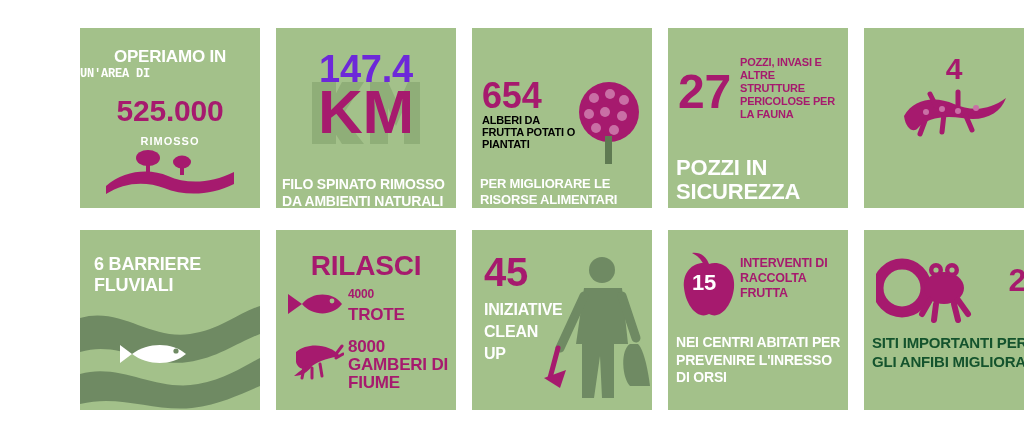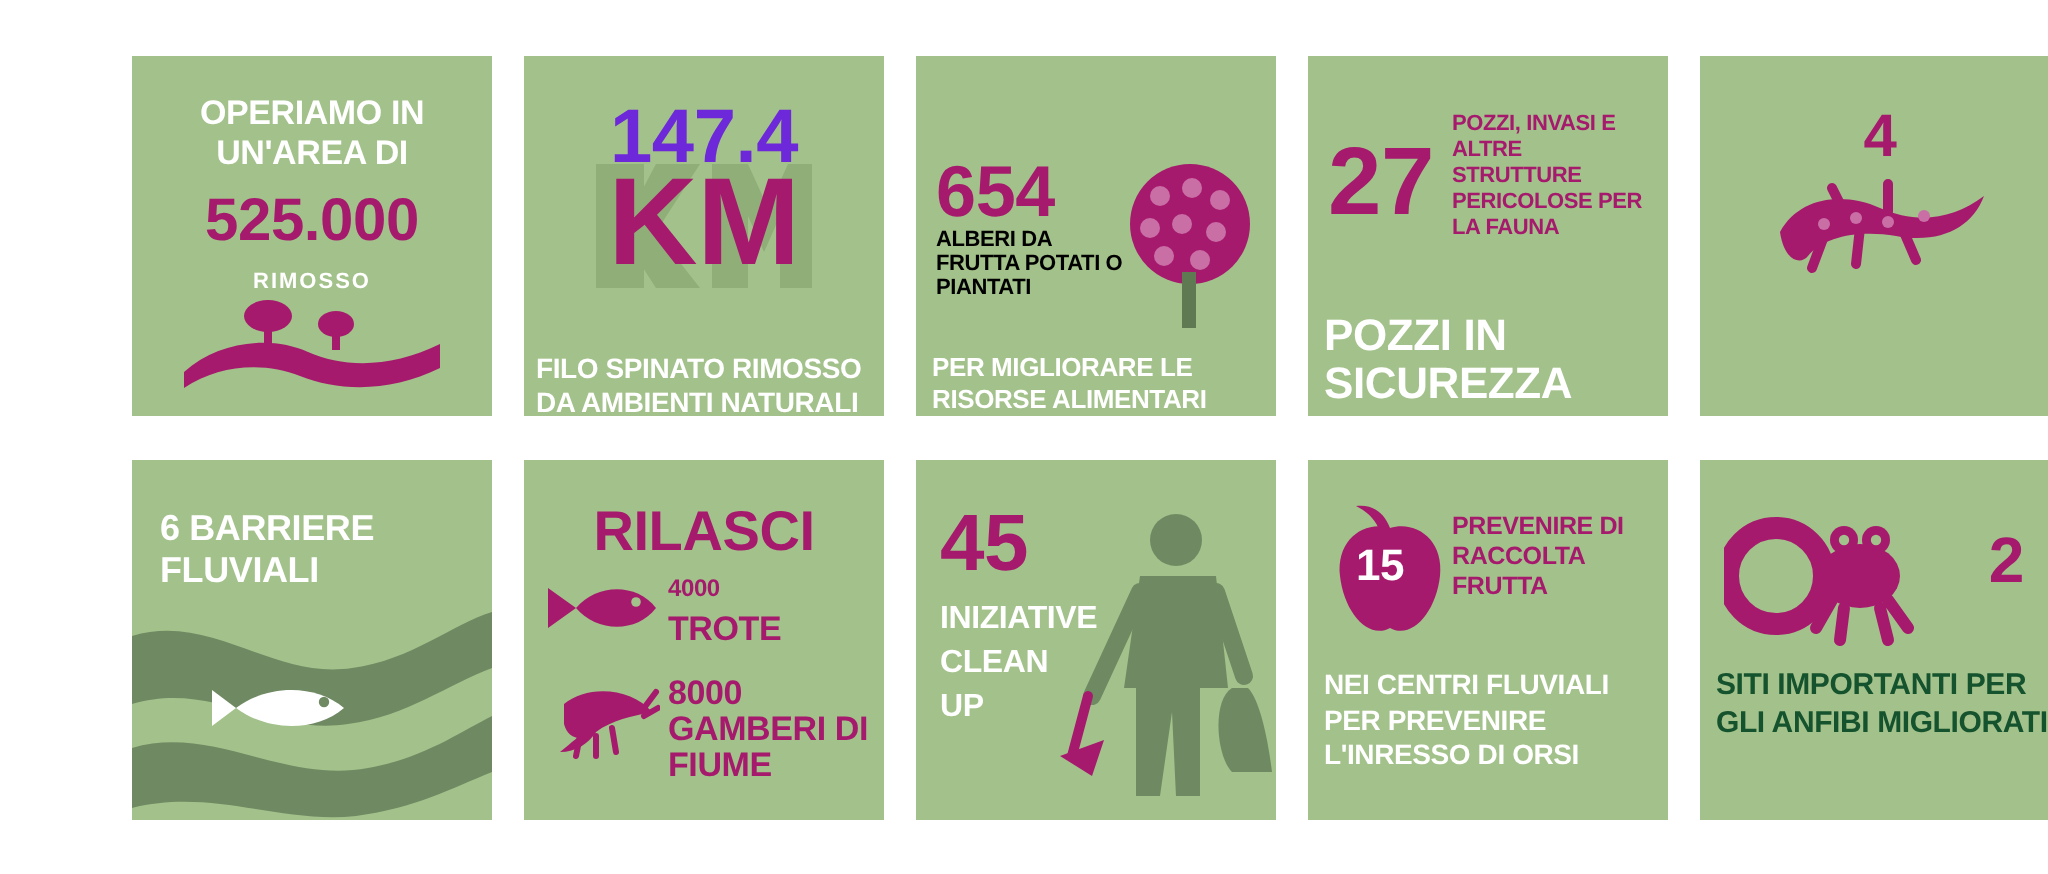--- a/index.html
+++ b/index.html
@@ -13,21 +13,21 @@
     font-family: "Liberation Sans", sans-serif;
     overflow: hidden;
   }
   #infographic {
     position: relative;
     width: 1024px;
     height: 437px;
   }
   .grid {
     position: absolute;
-    left: 18px;
+    left: 32px;
     top: 28px;
     width: 908px;
     height: 382px;
     display: grid;
     grid-template-columns: repeat(5, 180px);
     grid-template-rows: repeat(2, 180px);
     column-gap: 16px;
     row-gap: 22px;
     padding-left: 48px;
   }
@@ -47,23 +47,24 @@
 
   
   .t1-l1 {
     left: 0; right: 0; top: 20px;
     text-align: center;
     font-size: 17px;
     color: #ffffff;
   }
   .t1-l2 {
     left: 0; right: 0; top: 40px;
-    text-align: center;
-    font-size: 17px;
-    color: #ffffff;
+    text-align: left;
+    font-size: 12px;
+    color: #ffffff;
+    font-family: Liberation Mono, monospace;
   }
   .t1-num {
     left: 0; right: 0; top: 68px;
     text-align: center;
     font-size: 30px;
     color: #a61a6e;
   }
   .t1-unit {
     left: 0; right: 0; top: 108px;
     text-align: center;
@@ -369,22 +370,22 @@
         <path d="M86 92 C76 98 78 126 86 134 L106 134 C104 118 100 98 94 92 Z" fill="#6f8a63"></path>
       </svg>
     </div>
 
     <div class="tile">
       <svg class="t9-art" width="62" height="70" viewBox="0 0 62 70">
         <path d="M31 12 C28 4 22 0 14 1 C20 4 24 8 26 14 Z" fill="#a61a6e"></path>
         <path d="M31 12 C18 8 4 18 6 36 C8 54 20 68 31 62 C42 68 54 54 56 36 C58 18 44 8 31 12 Z" fill="#a61a6e"></path>
       </svg>
       <div class="txt t9-num">15</div>
-      <div class="txt t9-sub">PREVENIRE DI RACCOLTA FRUTTA</div>
-      <div class="txt t9-cap">NEI CENTRI FLUVIALI PER PREVENIRE L'INRESSO DI ORSI</div>
+      <div class="txt t9-sub">INTERVENTI DI RACCOLTA FRUTTA</div>
+      <div class="txt t9-cap">NEI CENTRI ABITATI PER PREVENIRE L'INRESSO DI ORSI</div>
     </div>
 
     <div class="tile">
       <svg class="t10-art" width="110" height="66" viewBox="0 0 110 66">
         <circle cx="26" cy="30" r="24" fill="none" stroke="#a61a6e" stroke-width="11"></circle>
         <ellipse cx="68" cy="30" rx="20" ry="16" fill="#a61a6e"></ellipse>
         <circle cx="60" cy="12" r="7" fill="#a61a6e"></circle>
         <circle cx="76" cy="12" r="7" fill="#a61a6e"></circle>
         <circle cx="60" cy="12" r="2.6" fill="#a3c18a"></circle>
         <circle cx="76" cy="12" r="2.6" fill="#a3c18a"></circle>

